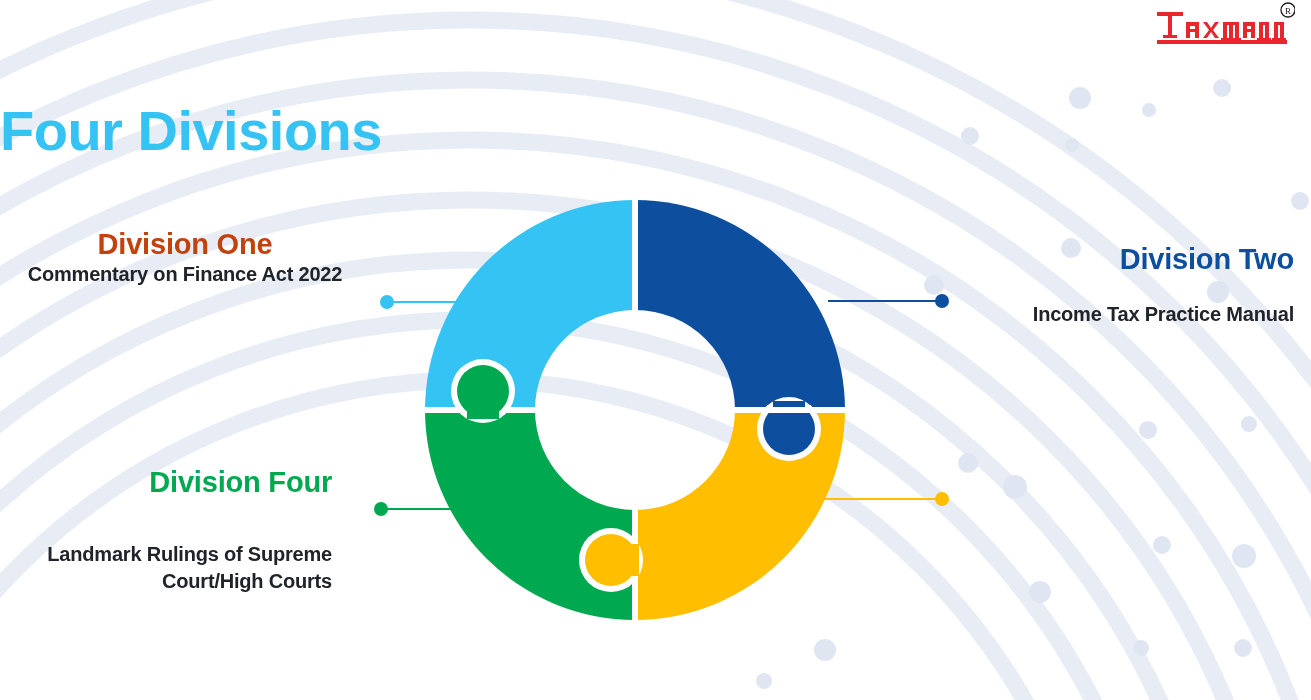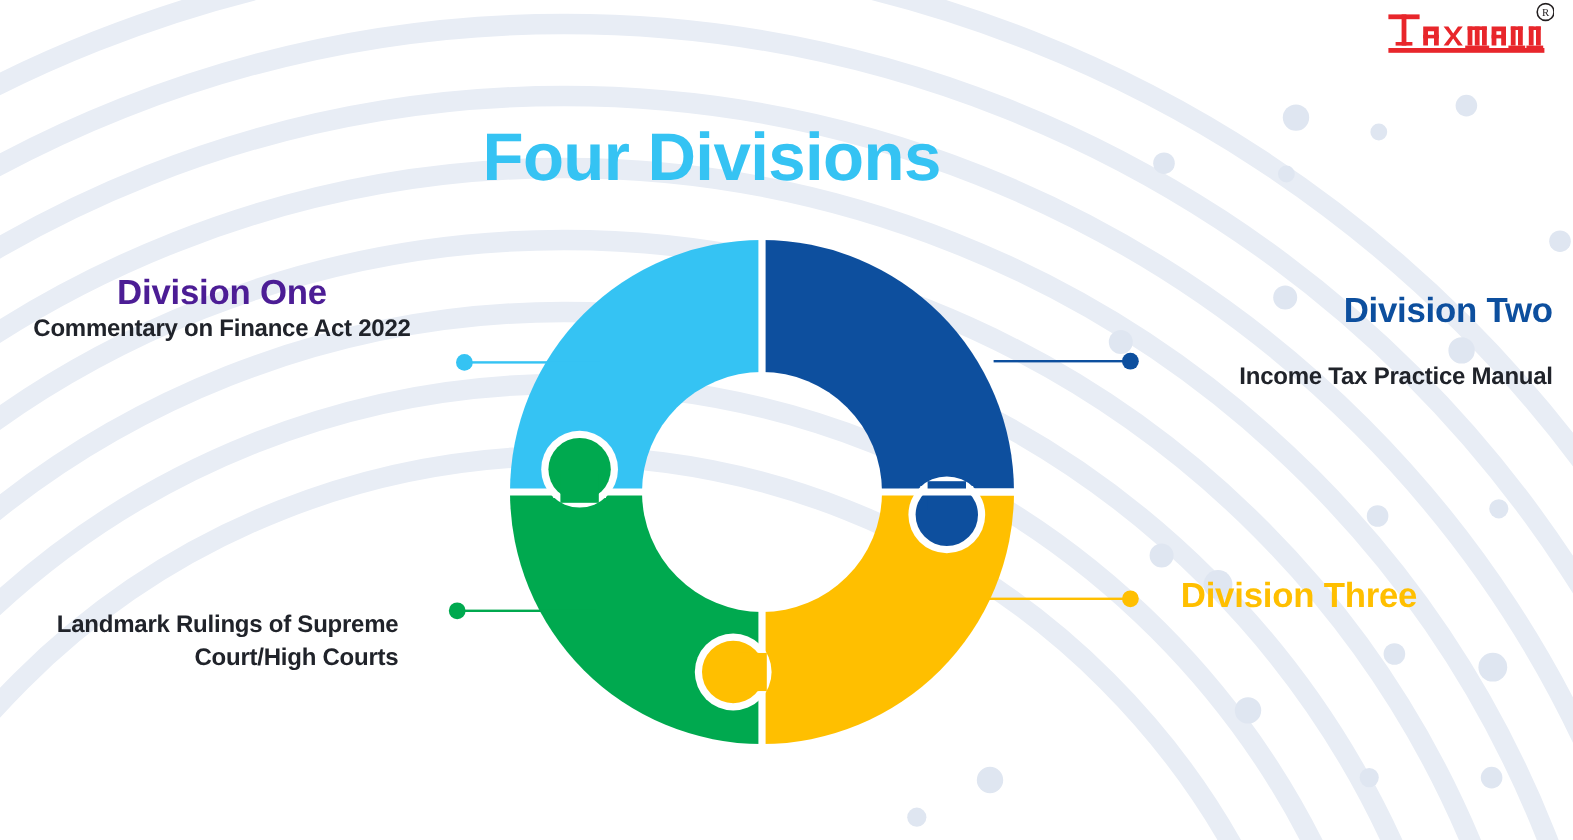--- a/index.html
+++ b/index.html
@@ -39,21 +39,20 @@
     height: 46px;
   }
   .logo svg { display:block; }
 
   
   .page-title {
     position: absolute;
     top: 62px;
     left: 0;
     width: 1186px;
-    text-align: center;
     font-size: 56px;
     font-weight: bold;
     letter-spacing: -0.5px;
     color: #35c3f3;
     line-height: 1.1;
   }
 
   
   .donut-wrap {
     position: absolute;
@@ -91,21 +90,21 @@
   .label-desc {
     font-size: 20px;
     font-weight: bold;
     color: #20232a;
     line-height: 1.35;
     margin: 0;
     letter-spacing: -0.2px;
   }
 
   .lbl-one   { left: 10px;  top: 228px; width: 350px; text-align: center; }
-  .lbl-one .label-title { color: #4c1d95; }
+  .lbl-one .label-title { color: #c2410c; }
   .lbl-one .label-desc  { }
 
   .lbl-four  { left: 30px;  top: 466px; width: 302px; text-align: right; }
   .lbl-four .label-title { color: #00a94f; }
   .lbl-four .label-desc  { margin-top: 42px; }
 
   .lbl-two   { left: 984px; top: 243px; width: 310px; text-align: right; }
   .lbl-two .label-title { color: #0d4f9e; }
   .lbl-two .label-desc  { margin-top: 25px; }
 
@@ -296,20 +295,20 @@
     <p class="label-title">Division One</p>
     <p class="label-desc">Commentary on Finance Act 2022</p>
   </div>
 
   <div class="label-block lbl-two">
     <p class="label-title">Division Two</p>
     <p class="label-desc">Income Tax Practice Manual</p>
   </div>
 
   <div class="label-block lbl-three">
-    <p class="label-title">Division Three</p>
   </div>
 
   <div class="label-block lbl-four">
+    <p class="label-title">Division Four</p>
     <p class="label-desc">Landmark Rulings of Supreme Court/High Courts</p>
   </div>
 
 </div>
 
 </body></html>

